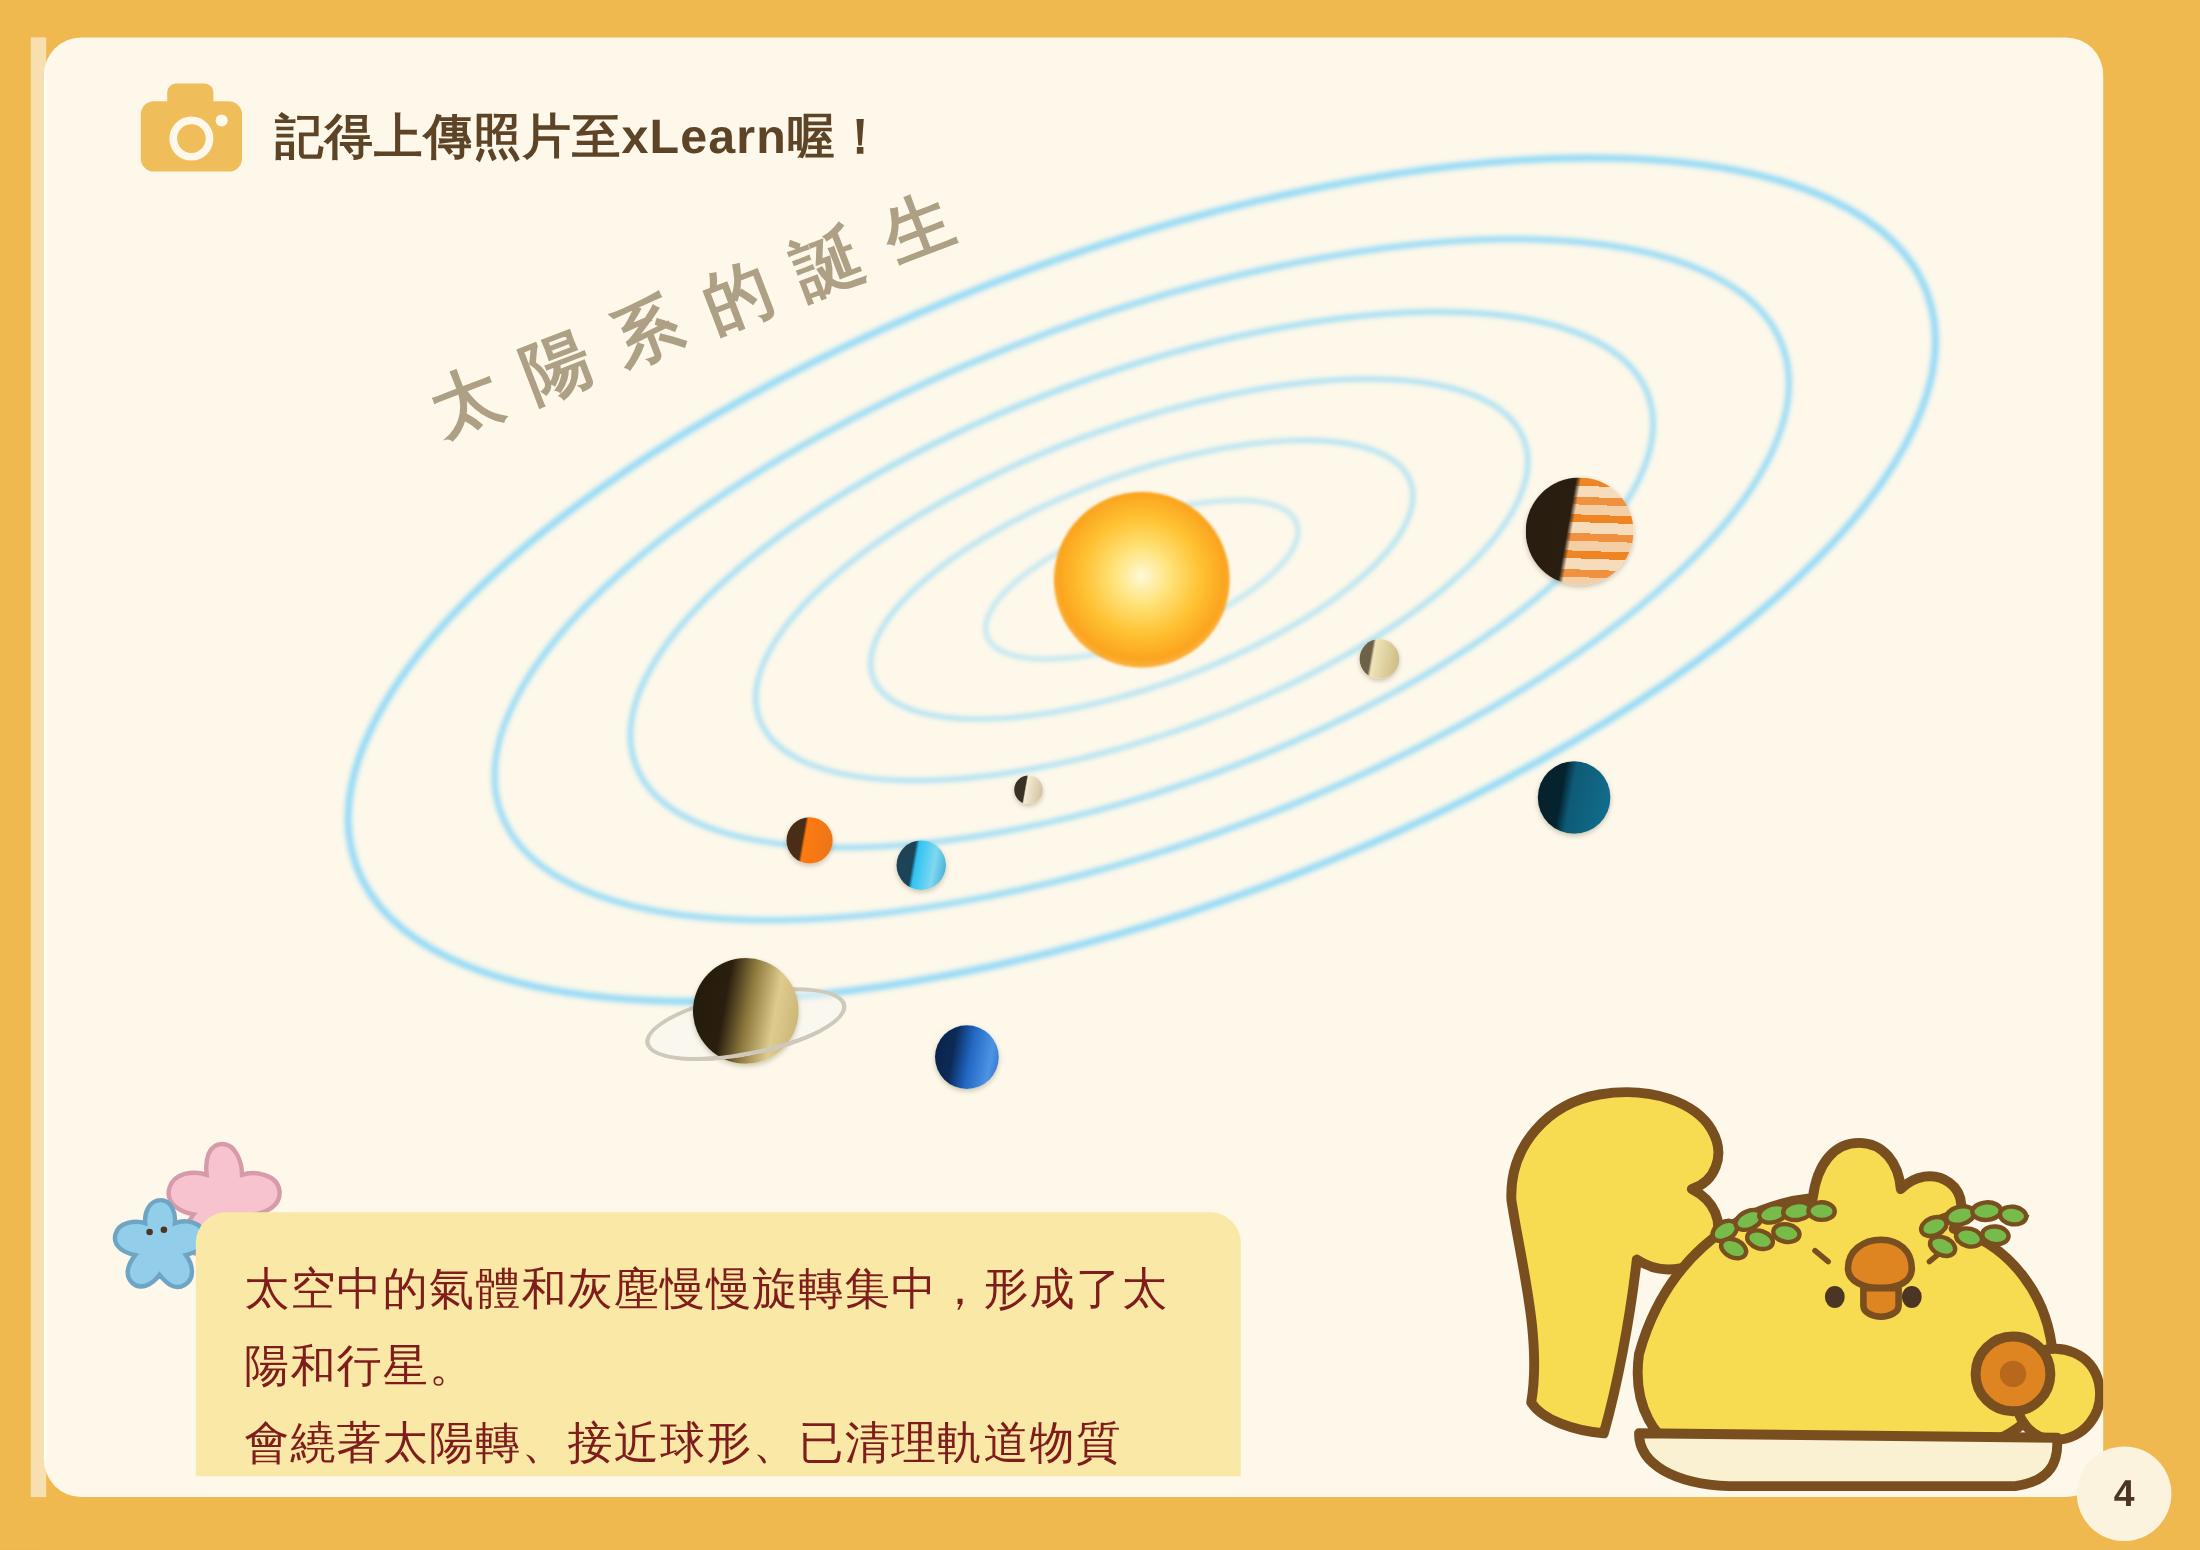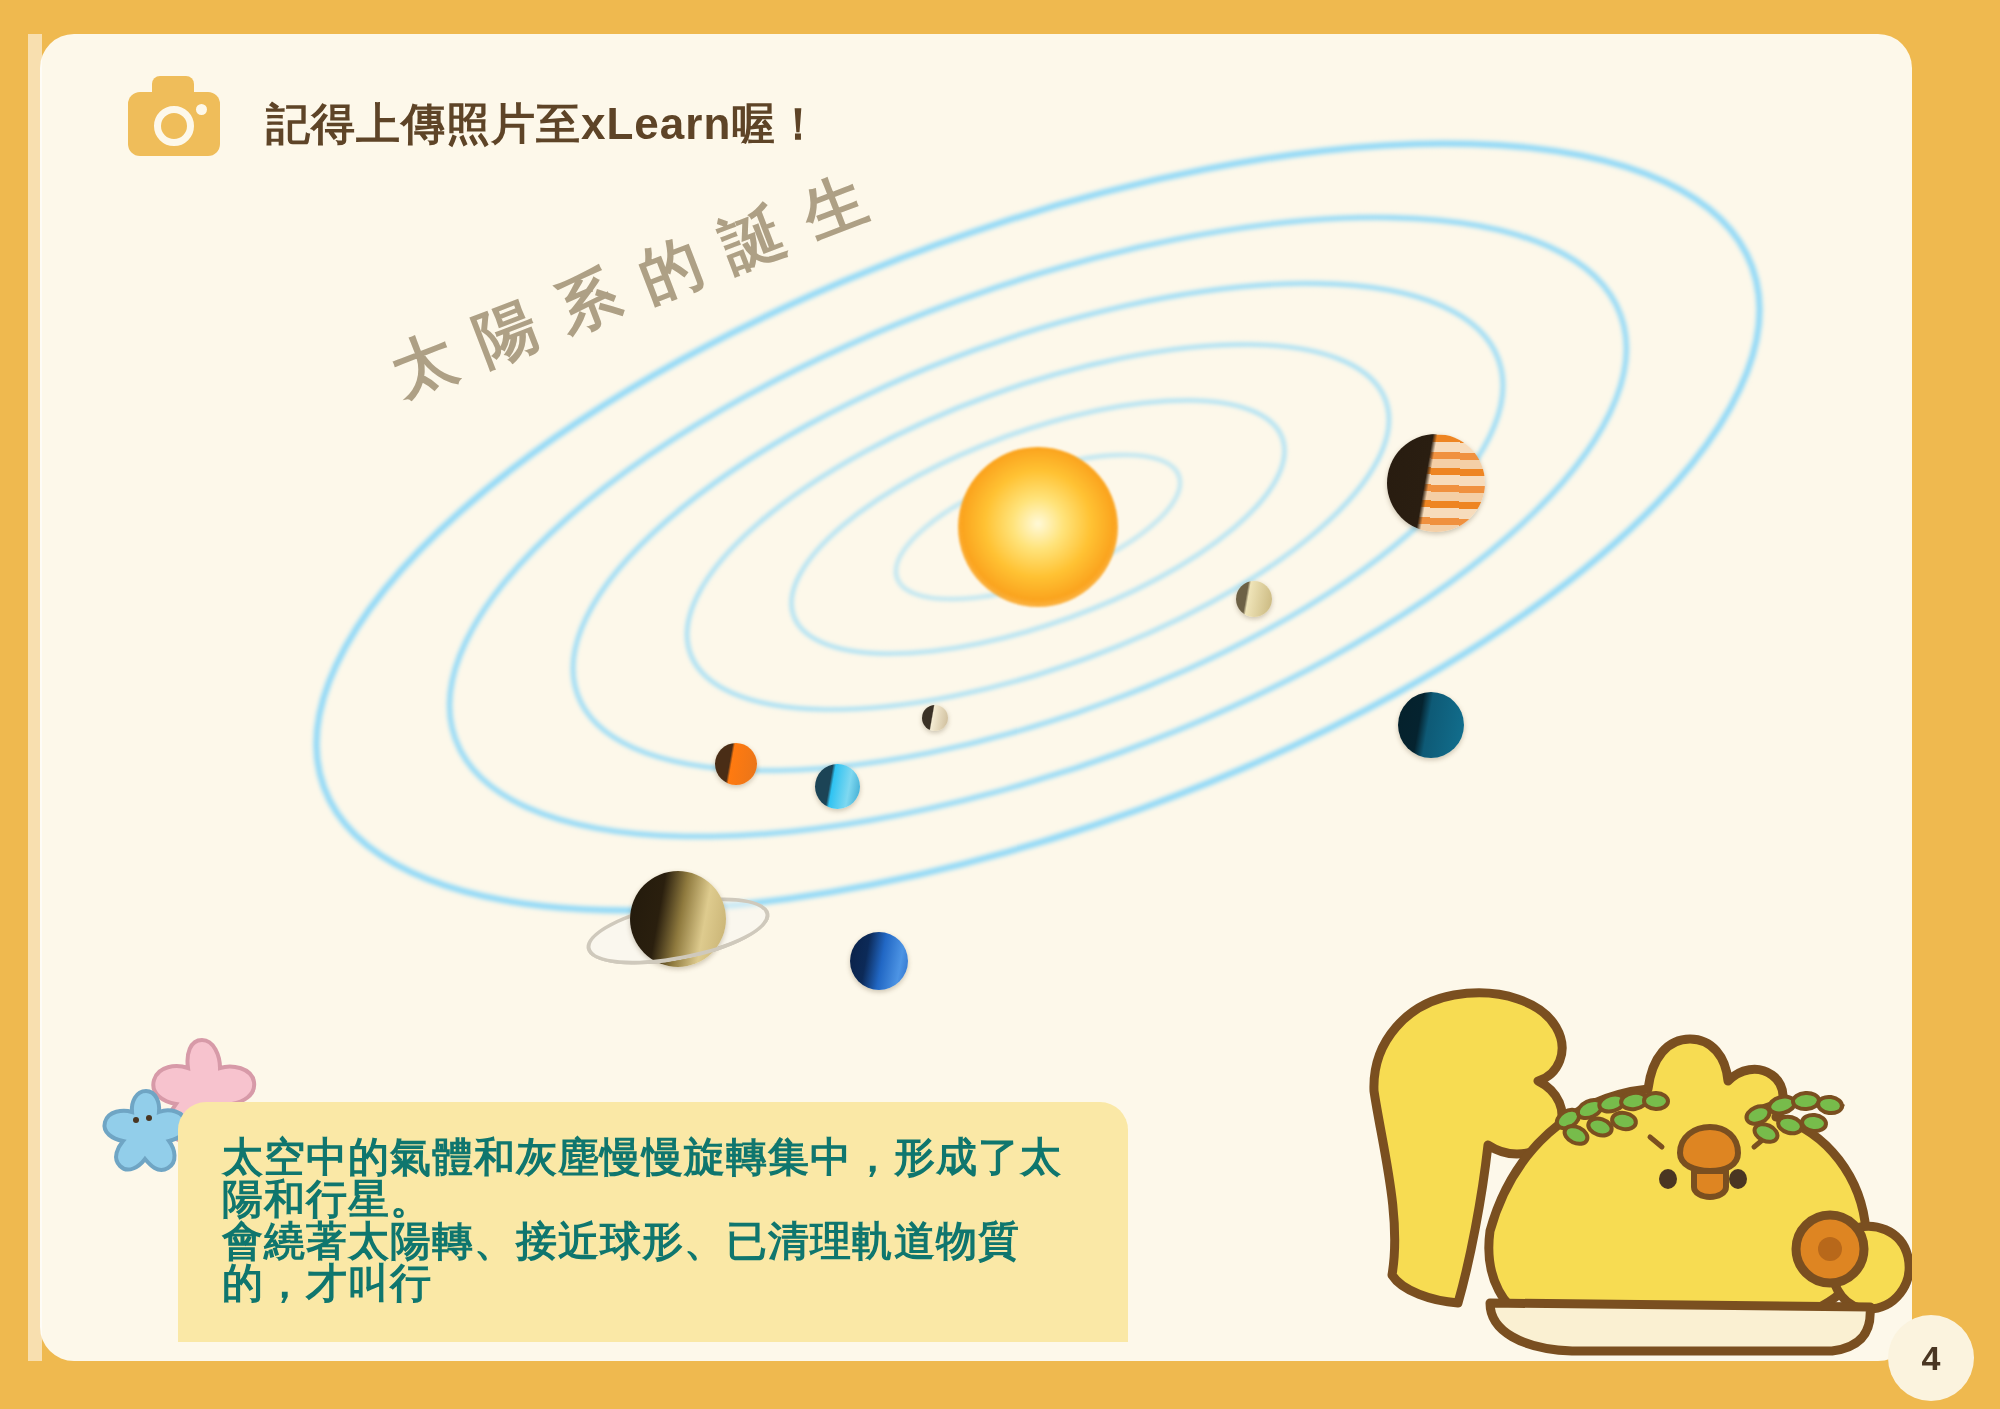--- a/index.html
+++ b/index.html
@@ -44,21 +44,21 @@
   }
   #cam .lens{
     position:absolute; left:26px; top:14px; width:40px; height:40px;
     border:7px solid #FDF8EA; border-radius:50%;
   }
   #cam .flash{
     position:absolute; right:13px; top:12px; width:11px; height:11px;
     background:#FDF8EA; border-radius:50%;
   }
   #header-text{
-    margin-left:46px; font-size:44px; font-weight:bold;
+    margin-left:30px; font-size:44px; font-weight:bold;
     color:#5E4427; letter-spacing:1px; white-space:nowrap;
   }
 
   
   #title{
     position:absolute; left:355px; top:300px;
     font-size:62px; font-weight:bold; color:#AEA085;
     letter-spacing:26px; white-space:nowrap;
     transform:rotate(-21deg); transform-origin:left center;
   }
@@ -124,22 +124,22 @@
     background:linear-gradient(100deg,#0A2147 0%,#0C2A58 30%,#2167C4 54%,#4D94E4 82%,#2C6FCB 100%); }
 
   
   #caption{
     position:absolute; left:138px; top:1068px;
     width:950px; height:240px;
     background:#FAE8A6; border-radius:28px 28px 0 0;
     padding:34px 44px 0 44px;
   }
   #caption p{
-    font-size:41px; line-height:42px; color:#0f766e;
-    font-weight:bold; letter-spacing:1px;
+    font-size:41px; line-height:70px; color:#7f1d1d;
+    font-weight:normal; letter-spacing:1px;
   }
 
   
   .star{ position:absolute; }
   .star svg{ display:block; }
 
   
   #mascot{ position:absolute; right:-10px; bottom:0; width:560px; height:430px; }
 
   

